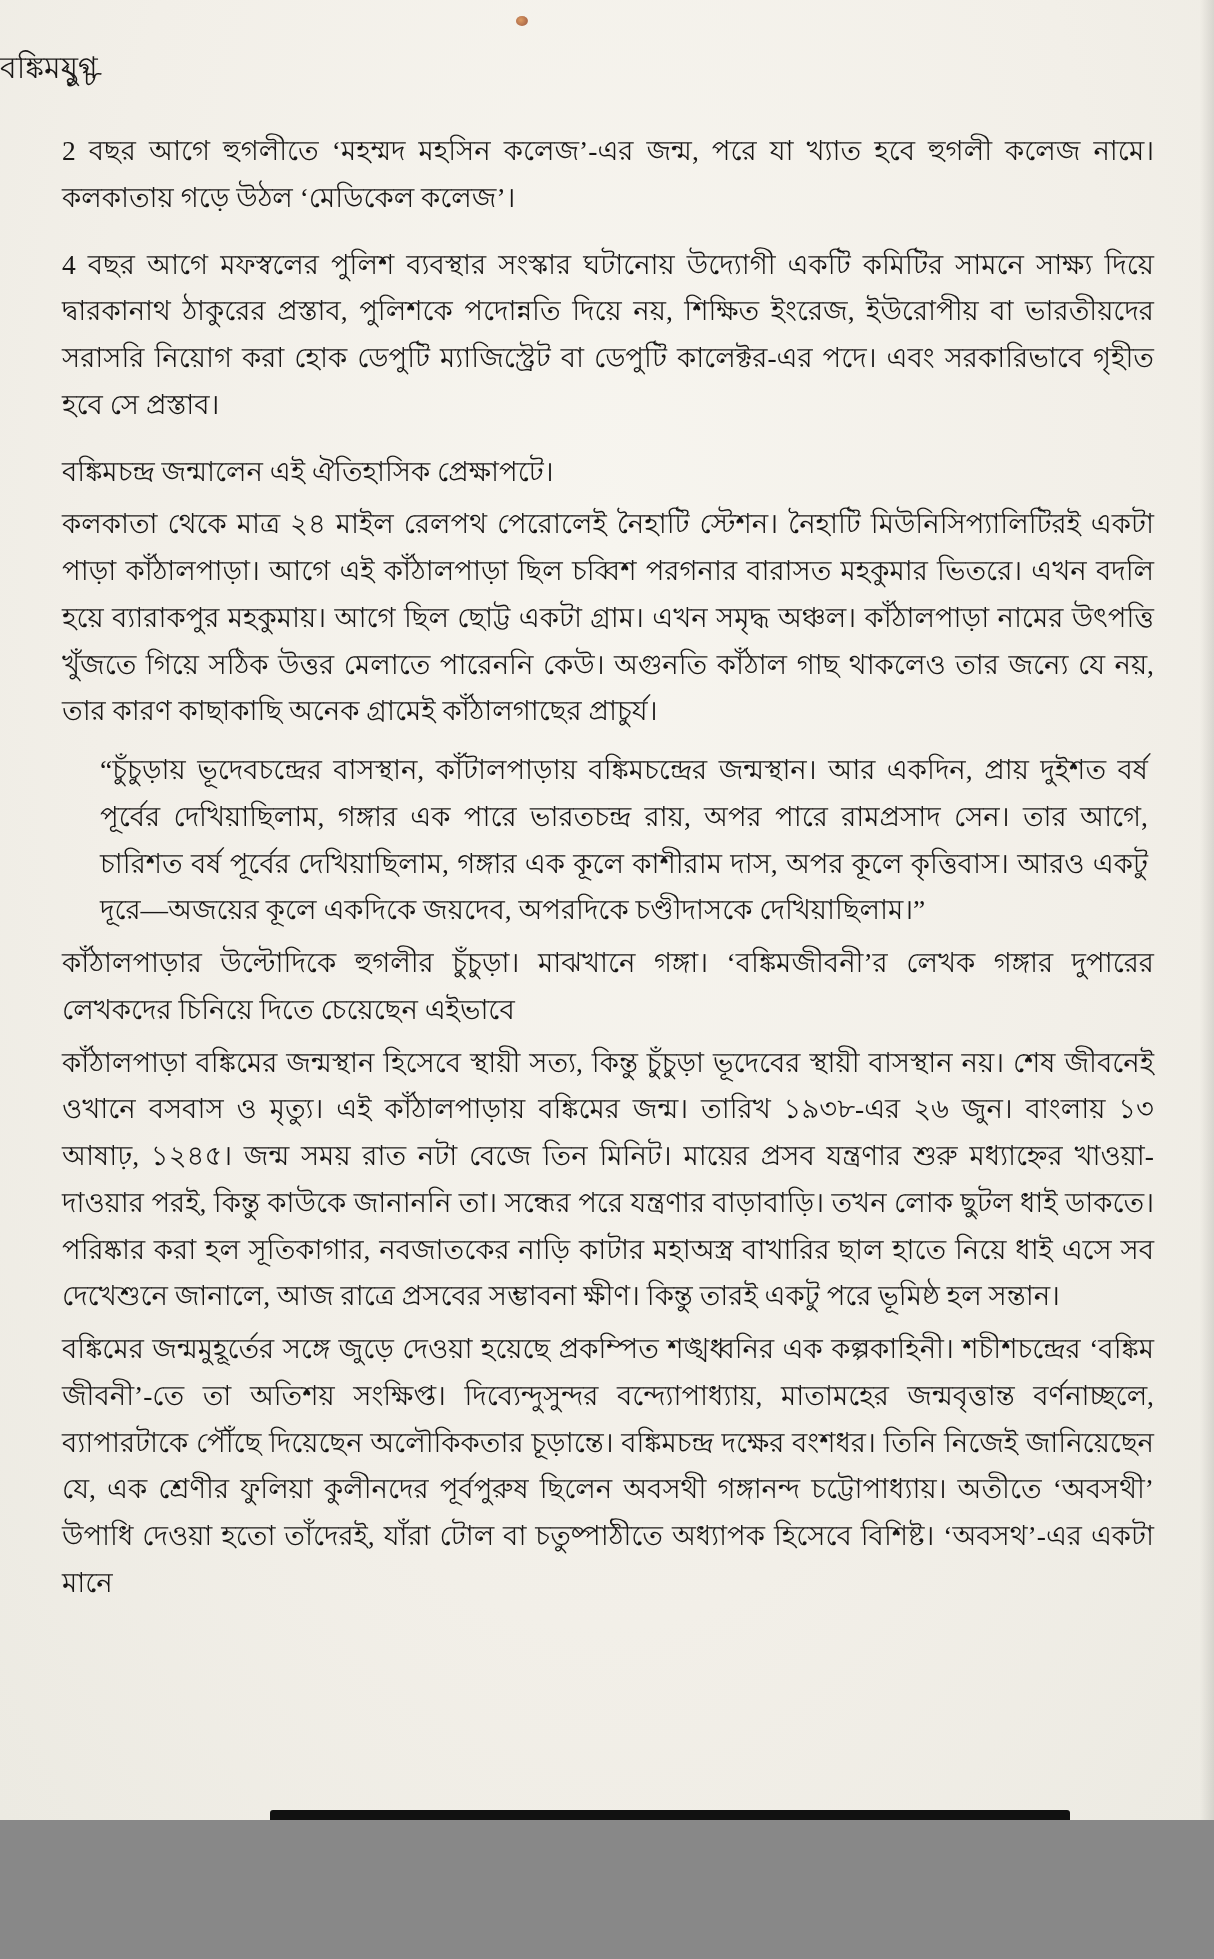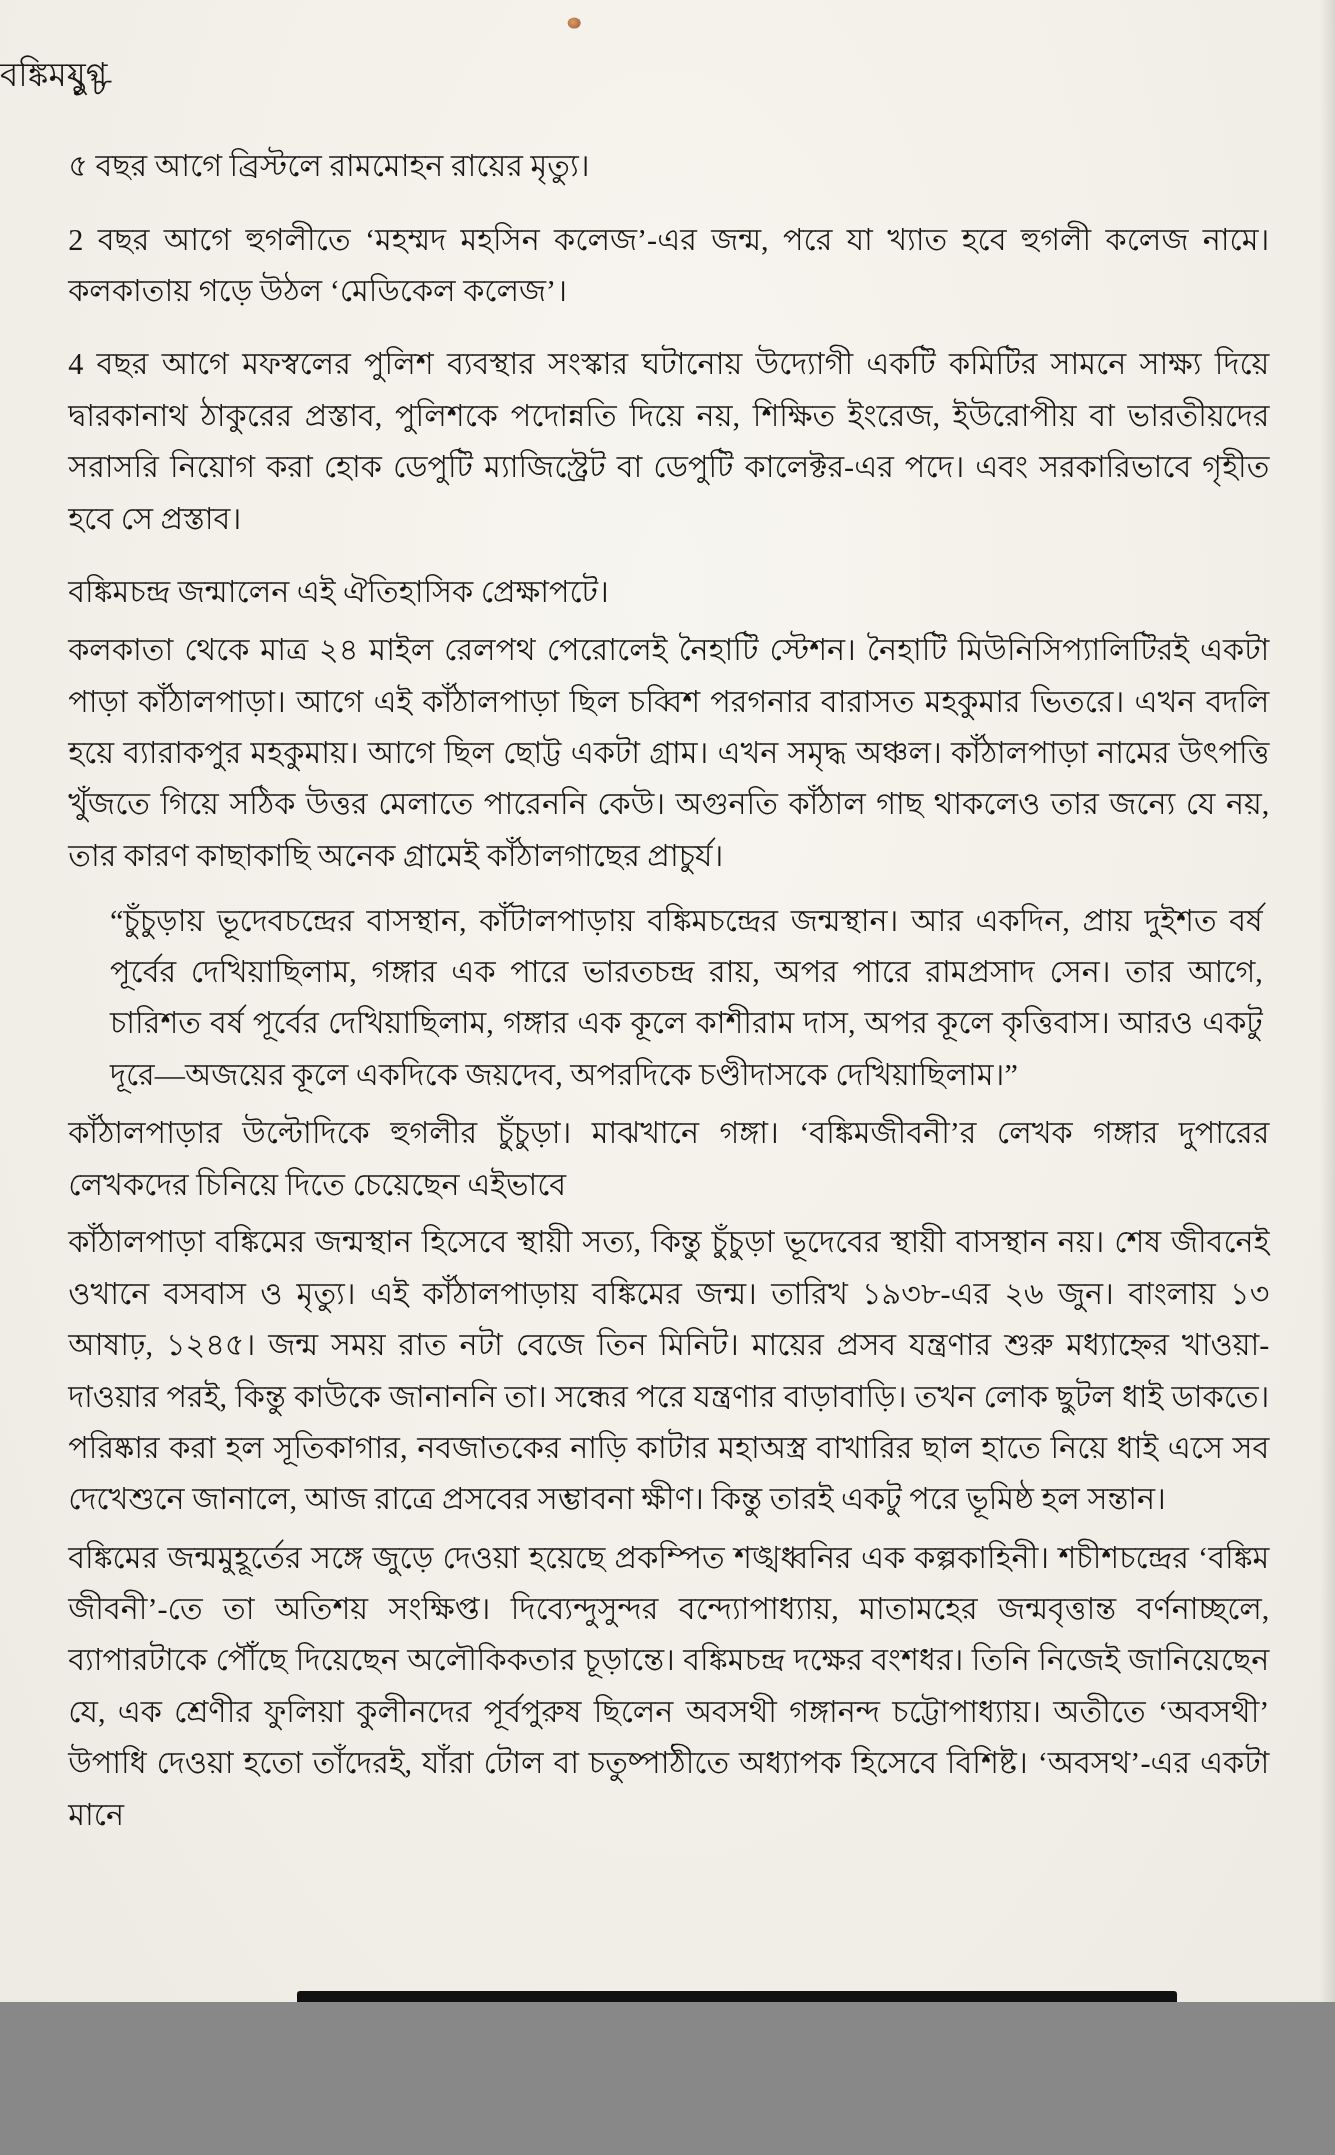--- a/index.html
+++ b/index.html
@@ -98,21 +98,20 @@
 
   <span class="scan-speck"></span>
 
   <div class="header-row">
     <span class="page-number">১৮</span>
     <span class="page-title">বঙ্কিমযুগ</span>
   </div>
 
   <div class="content">
 
-    <p class="para gap-big">৫ বছর আগে ব্রিস্টলে রামমোহন রায়ের মৃত্যু।</p>
 
     <p class="para gap-big">2 বছর আগে হুগলীতে ‘মহম্মদ মহসিন কলেজ’-এর জন্ম, পরে যা খ্যাত হবে হুগলী কলেজ নামে। কলকাতায় গড়ে উঠল ‘মেডিকেল কলেজ’।</p>
 
     <p class="para gap-big">4 বছর আগে মফস্বলের পুলিশ ব্যবস্থার সংস্কার ঘটানোয় উদ্যোগী একটি কমিটির সামনে সাক্ষ্য দিয়ে দ্বারকানাথ ঠাকুরের প্রস্তাব, পুলিশকে পদোন্নতি দিয়ে নয়, শিক্ষিত ইংরেজ, ইউরোপীয় বা ভারতীয়দের সরাসরি নিয়োগ করা হোক ডেপুটি ম্যাজিস্ট্রেট বা ডেপুটি কালেক্টর-এর পদে। এবং সরকারিভাবে গৃহীত হবে সে প্রস্তাব।</p>
 
     <p class="para tight">বঙ্কিমচন্দ্র জন্মালেন এই ঐতিহাসিক প্রেক্ষাপটে।</p>
 
     <p class="para">কলকাতা থেকে মাত্র ২৪ মাইল রেলপথ পেরোলেই নৈহাটি স্টেশন। নৈহাটি মিউনিসিপ্যালিটিরই একটা পাড়া কাঁঠালপাড়া। আগে এই কাঁঠালপাড়া ছিল চব্বিশ পরগনার বারাসত মহকুমার ভিতরে। এখন বদলি হয়ে ব্যারাকপুর মহকুমায়। আগে ছিল ছোট্ট একটা গ্রাম। এখন সমৃদ্ধ অঞ্চল। কাঁঠালপাড়া নামের উৎপত্তি খুঁজতে গিয়ে সঠিক উত্তর মেলাতে পারেননি কেউ। অগুনতি কাঁঠাল গাছ থাকলেও তার জন্যে যে নয়, তার কারণ কাছাকাছি অনেক গ্রামেই কাঁঠালগাছের প্রাচুর্য।</p>
 
     <p class="para quote">“চুঁচুড়ায় ভূদেবচন্দ্রের বাসস্থান, কাঁটালপাড়ায় বঙ্কিমচন্দ্রের জন্মস্থান। আর একদিন, প্রায় দুইশত বর্ষ পূর্বের দেখিয়াছিলাম, গঙ্গার এক পারে ভারতচন্দ্র রায়, অপর পারে রামপ্রসাদ সেন। তার আগে, চারিশত বর্ষ পূর্বের দেখিয়াছিলাম, গঙ্গার এক কূলে কাশীরাম দাস, অপর কূলে কৃত্তিবাস। আরও একটু দূরে—অজয়ের কূলে একদিকে জয়দেব, অপরদিকে চণ্ডীদাসকে দেখিয়াছিলাম।”</p>

